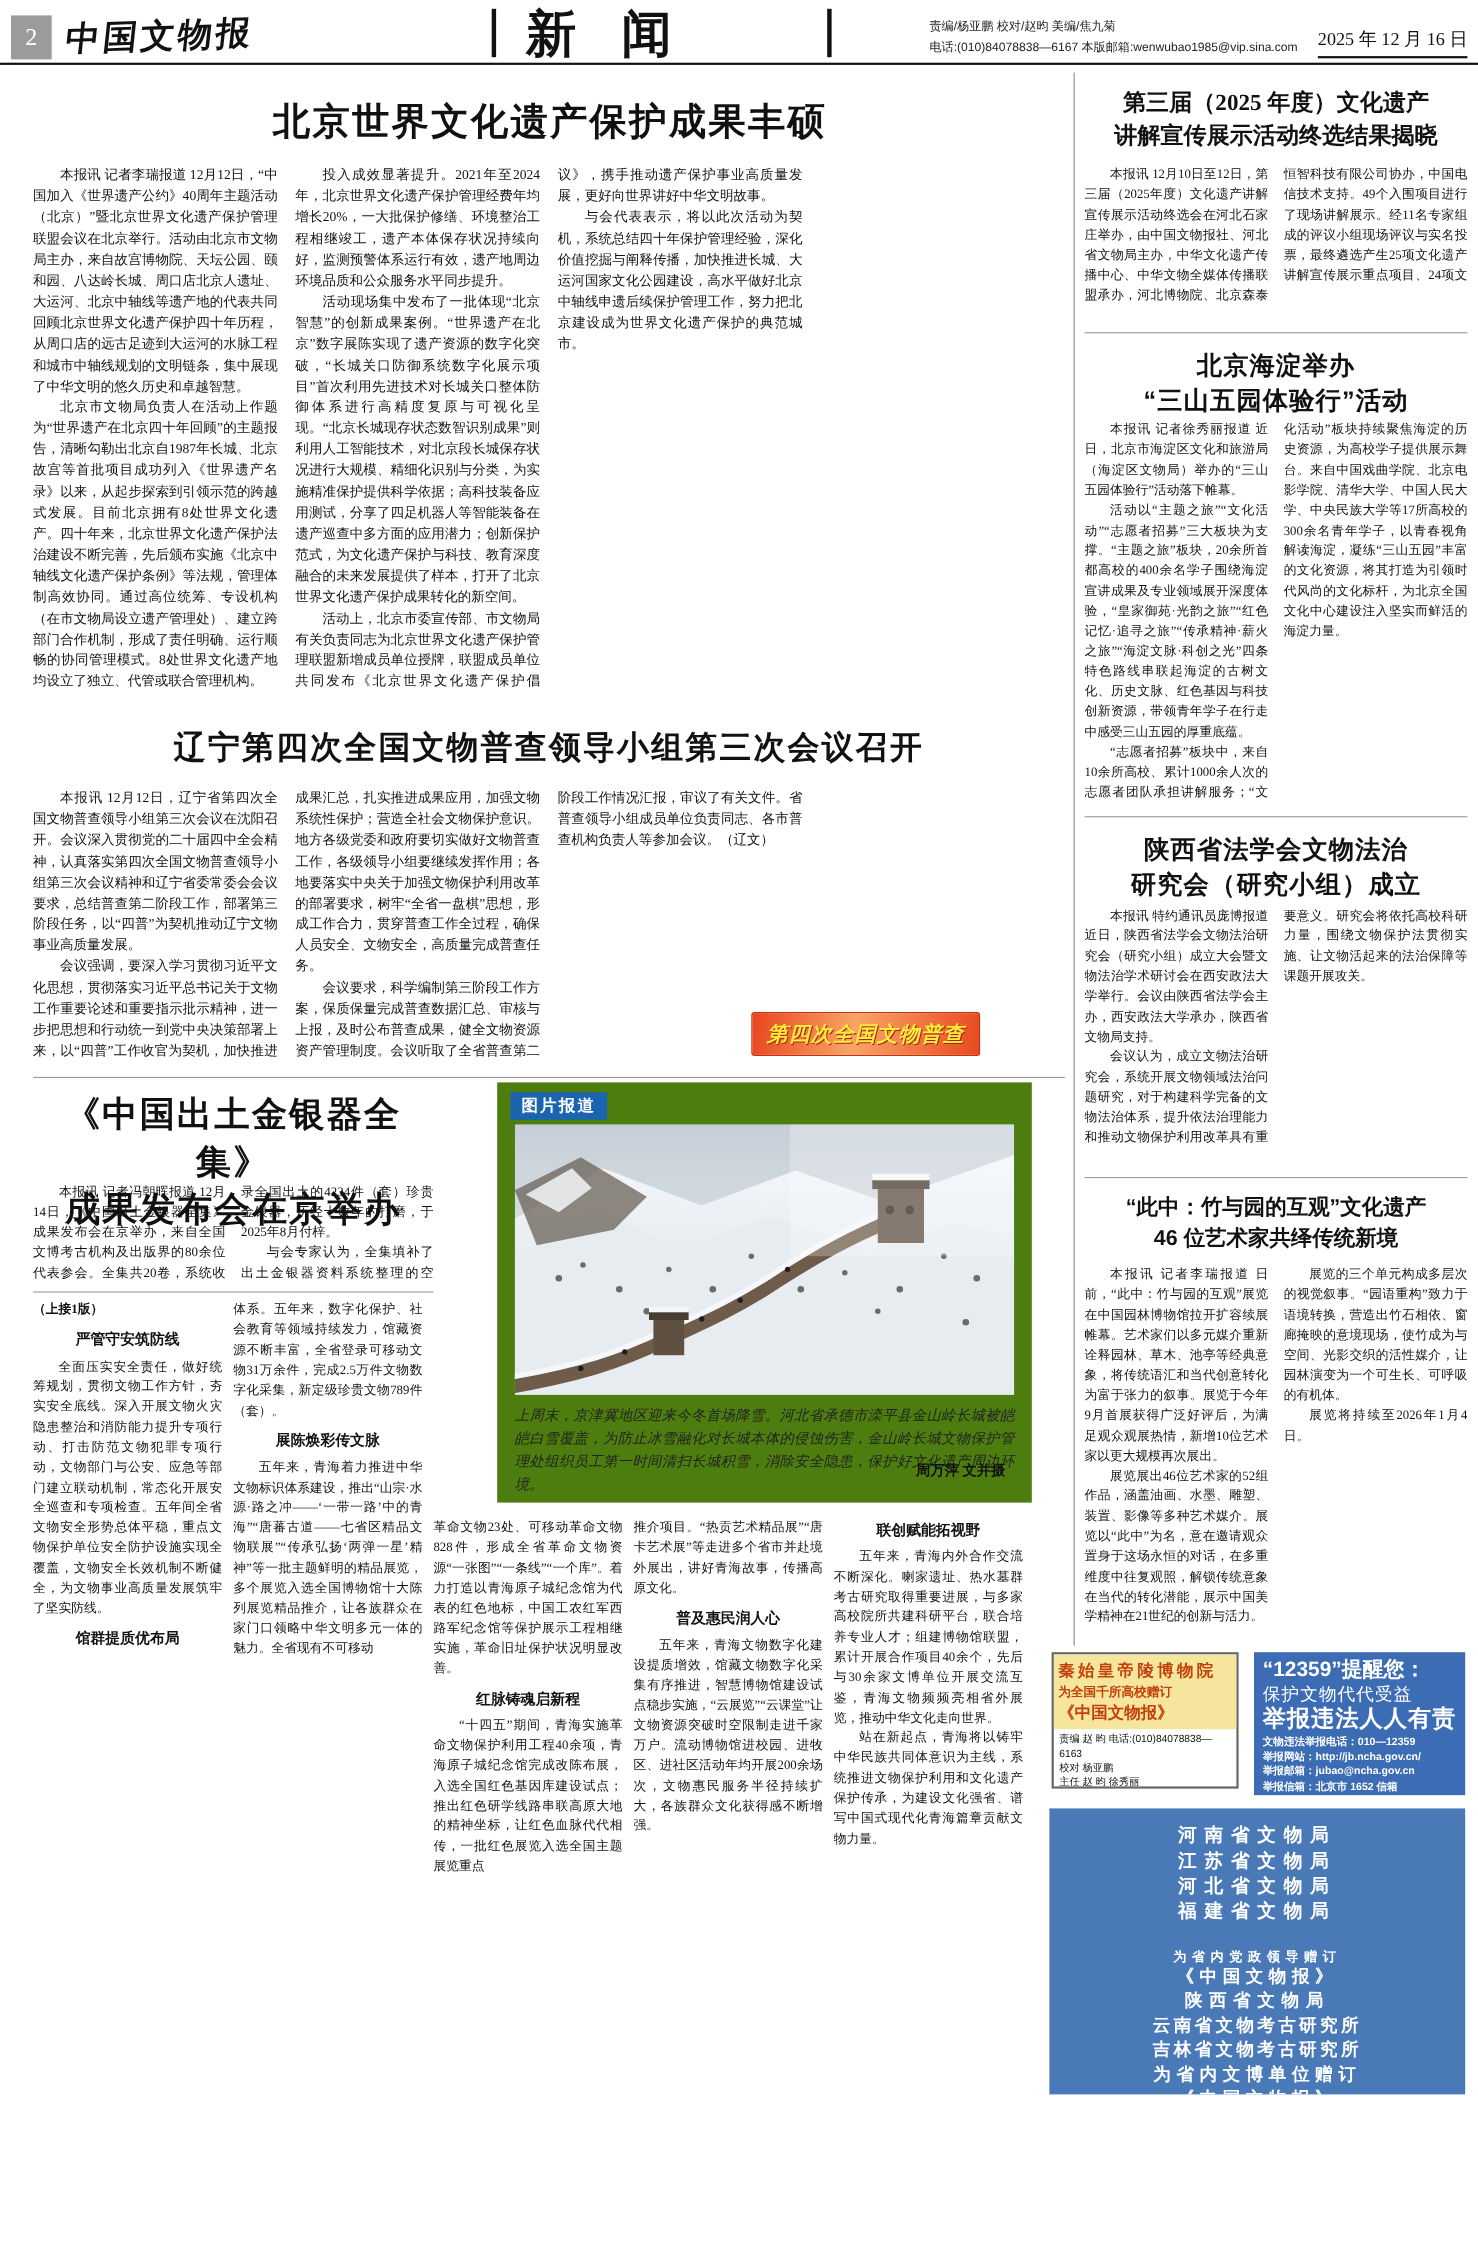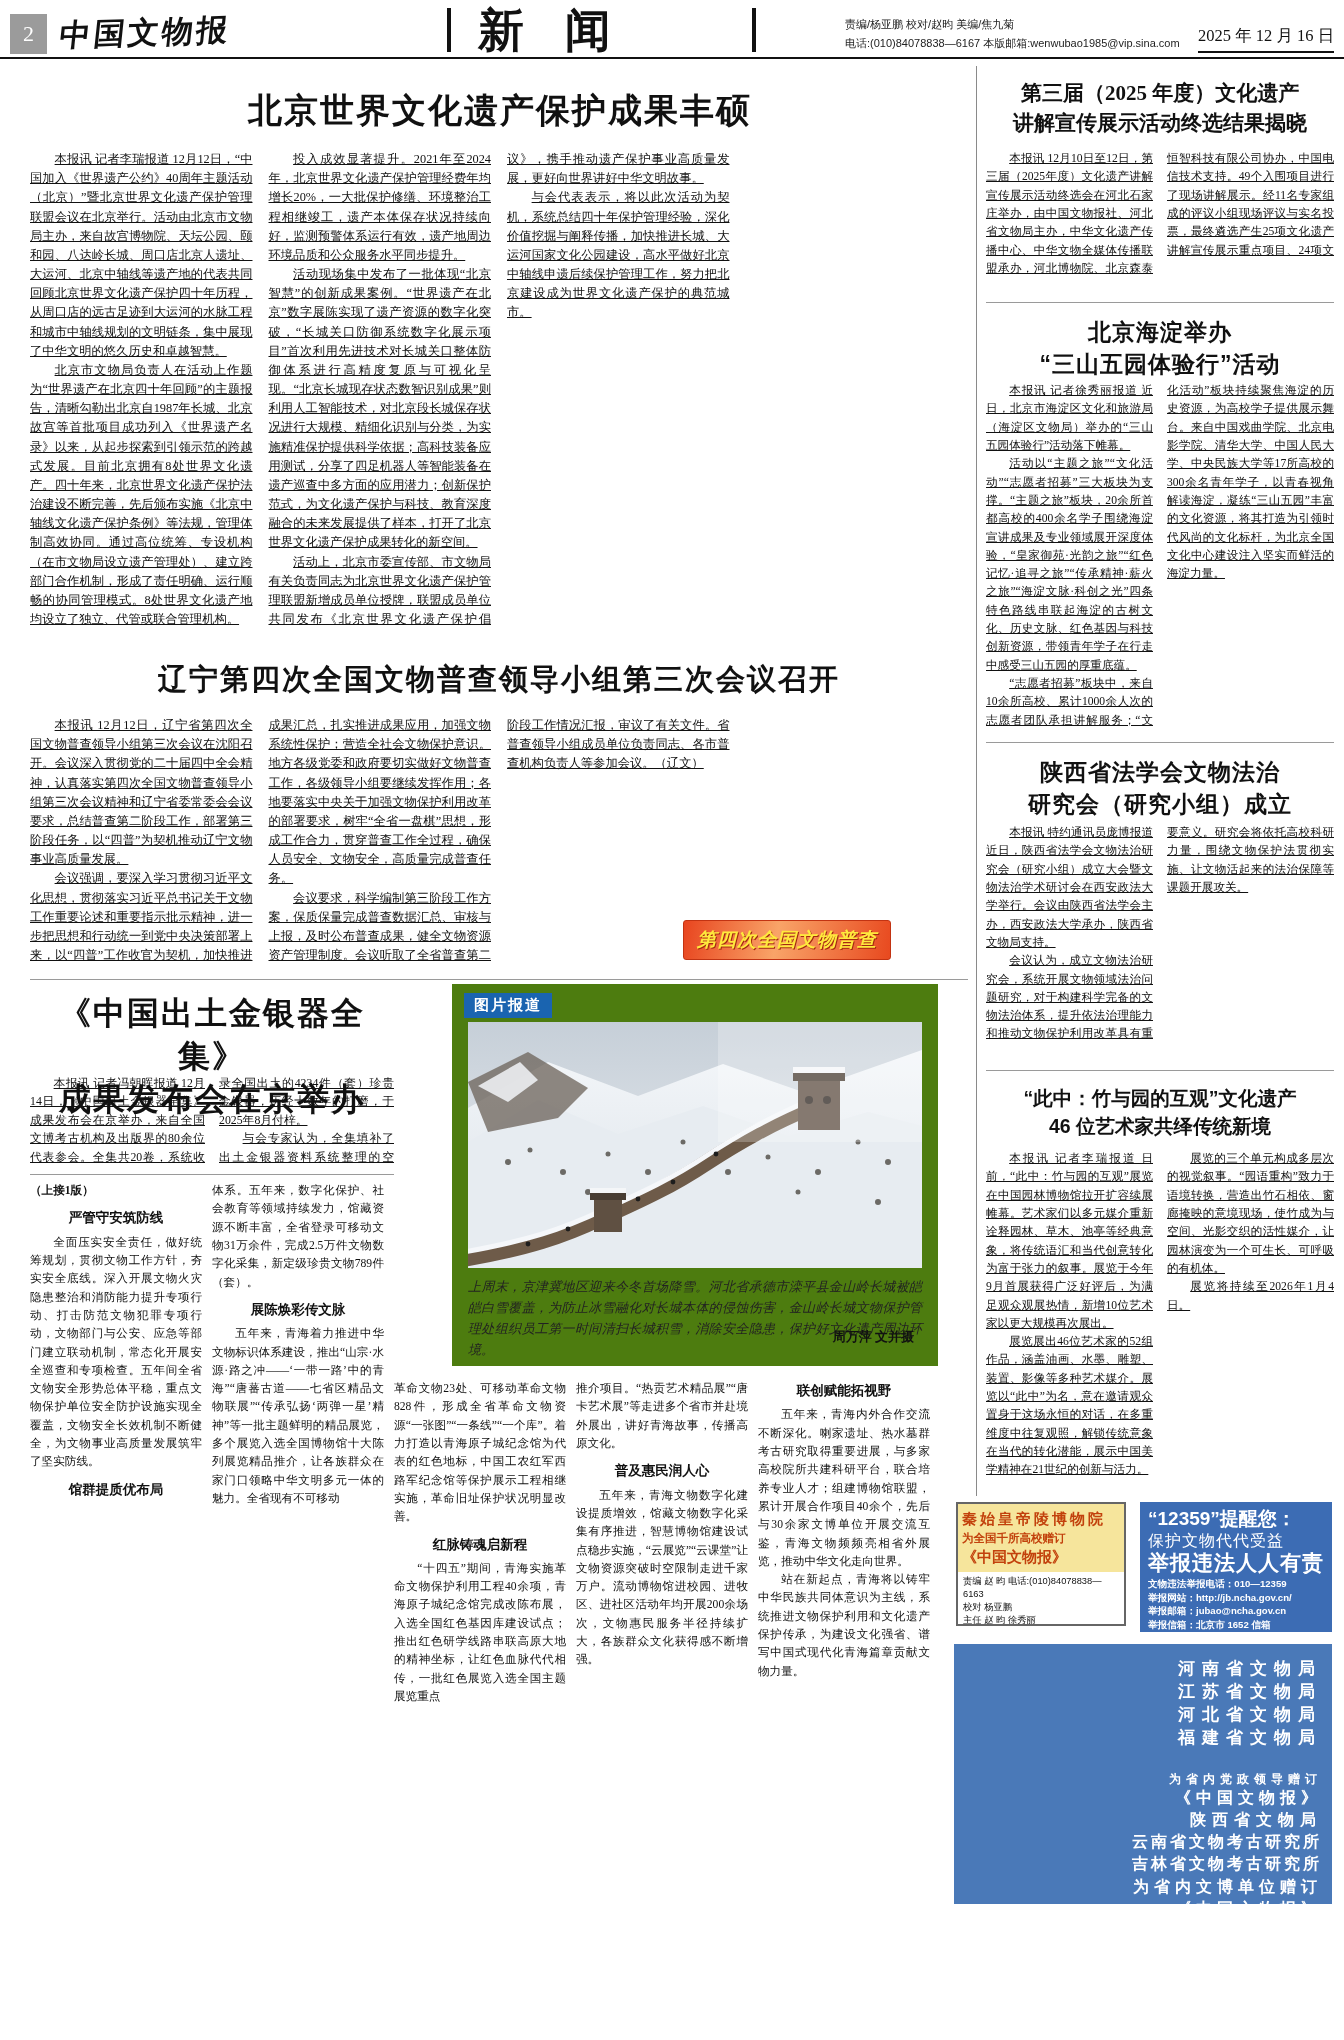--- a/index.html
+++ b/index.html
@@ -3,32 +3,32 @@
 <meta charset="utf-8">
 <style>
   html,body{margin:0;padding:0;background:#f2f2f2;}
   #paper{position:relative;width:1344px;height:2040px;background:#ffffff;
     font-family:"Liberation Serif","DejaVu Serif",serif;color:#111;overflow:hidden;}
   .abs{position:absolute;}
   .sans{font-family:"Liberation Sans","DejaVu Sans",sans-serif;}
   .rule{background:#111;}
   .sep{background:#9a9a9a;}
   p{margin:0;text-indent:2em;}
-  .bodytxt{font-size:12.3px;line-height:1.56;text-align:justify;overflow:hidden;column-fill:auto;text-decoration:underline;}
+  .bodytxt{font-size:12.3px;line-height:1.56;text-align:justify;overflow:hidden;column-fill:auto;}
   .small{font-size:11.6px;line-height:1.58;}
   .cols4{column-count:4;column-gap:16px;}
   .cols2{column-count:2;column-gap:14px;}
   .headline{font-weight:900;text-align:center;letter-spacing:2px;}
   .subhead{font-family:"Liberation Sans",sans-serif;font-weight:bold;font-size:13.5px;
     text-align:center;text-indent:0;margin:7px 0 5px 0;}
   .colblock{font-size:11.6px;line-height:1.58;text-align:justify;overflow:hidden;}
   .marker{font-weight:bold;text-indent:0;}
   .cap{font-size:13px;line-height:1.62;text-align:justify;color:#222;font-style:italic;}
   .byline{font-weight:bold;font-size:13px;}
-  .bluebox-line{color:#fff;font-weight:bold;text-align:right;}
+  .bluebox-line{color:#fff;font-weight:bold;text-align:center;}
 </style>
 </head>
 <body>
 
 <div id="paper">
 
   <div class="abs" style="left:10px;top:14px;width:37px;height:40px;background:#9b9b9b;color:#fff;
        font-size:22px;display:flex;align-items:center;justify-content:center;" class2="sans">2</div>
   <div class="abs" style="left:60px;top:12px;font-size:31px;font-weight:900;letter-spacing:3px;
        transform:skewX(-8deg) rotate(-2deg);">中国文物报</div>

